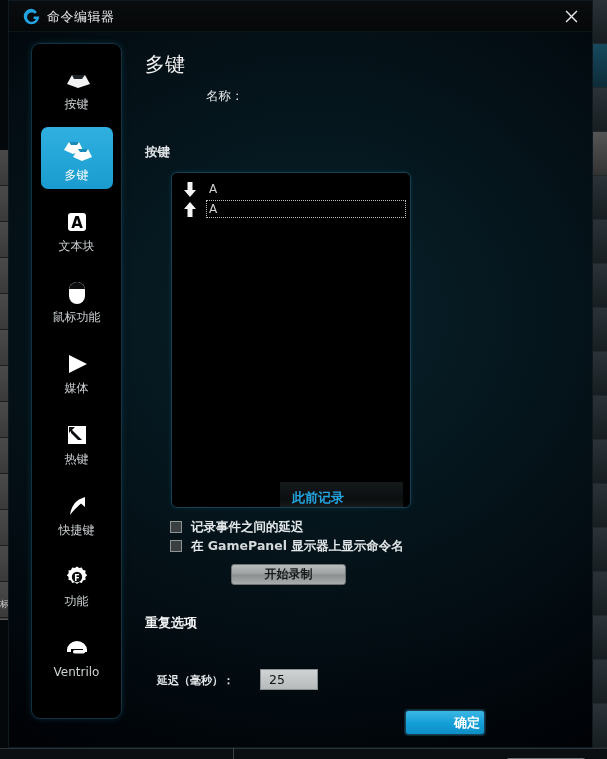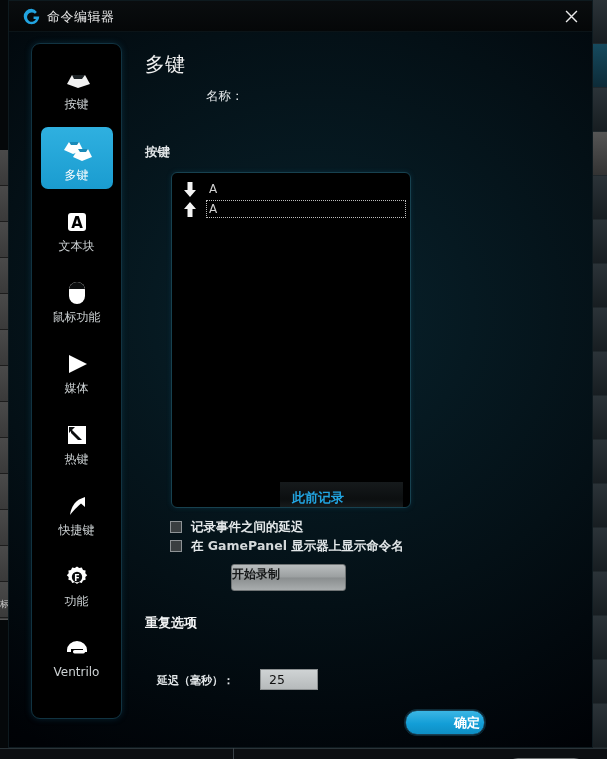--- a/index.html
+++ b/index.html
@@ -158,25 +158,25 @@
   .chk-row { position: absolute; left: 36px; font-size: 12.5px; color: #e3e7e9; font-weight: bold; }
   .chk-row .box {
     display: inline-block; width: 12px; height: 12px;
     border: 1px solid #8d9295; background: #3a3f41;
     vertical-align: -2px; margin-right: 9px;
   }
   #chk1 { top: 478px; }
   #chk2 { top: 497px; }
   #chk2 .gp { color: #d4d8da; }
   #record-btn {
-    position: absolute; left: 97px; top: 523px; width: 115px; height: 27px;
+    position: absolute; left: 97px; top: 523px; width: 115px; height: 21px;
     background: linear-gradient(180deg,#b9bdbe 0%, #9b9fa0 48%, #8a8e8f 52%, #a9adae 100%);
     border: 1px solid #6f7374; border-radius: 3px;
     color: #17191a; font-size: 12px; font-weight: bold;
-    text-align: left; line-height: 19px; cursor: pointer;
+    text-align: center; line-height: 19px; cursor: pointer;
   }
 
   
   #repeat-title {
     position: absolute; left: 11px; top: 573px;
     font-size: 13px; color: #f2f4f5; font-weight: bold;
   }
   #repeat-select {
     position: absolute; left: 23px; top: 597px; width: 272px; height: 24px;
     background: linear-gradient(180deg,#c6cacb 0%, #a9adae 50%, #9a9e9f 52%, #bfc3c4 100%);
@@ -194,21 +194,21 @@
   #delay-input {
     position: absolute; left: 126px; top: 628px; width: 58px; height: 21px;
     background: linear-gradient(180deg,#cfd3d4 0%, #b6babb 100%);
     border: 1px solid #8b8f90;
     color: #111; font-size: 12.5px; padding-left: 8px; line-height: 19px;
   }
 
   
   .footer-btn {
     position: absolute; height: 25px; width: 80px;
-    border-radius: 12px; font-size: 13px; font-weight: bold;
+    border-radius: 3px; font-size: 13px; font-weight: bold;
     text-align: center; line-height: 23px; cursor: pointer; padding-left: 44px;
   }
   #ok-btn {
     left: 271px; top: 669px;
     background: linear-gradient(180deg,#3bb6e4 0%, #139ed7 55%, #0e8ec4 100%);
     border: 1px solid #1a3f52; color: #ffffff;
     box-shadow: 0 0 0 1px #0d2a37;
   }
   #cancel-btn {
     left: 372px; top: 669px;

